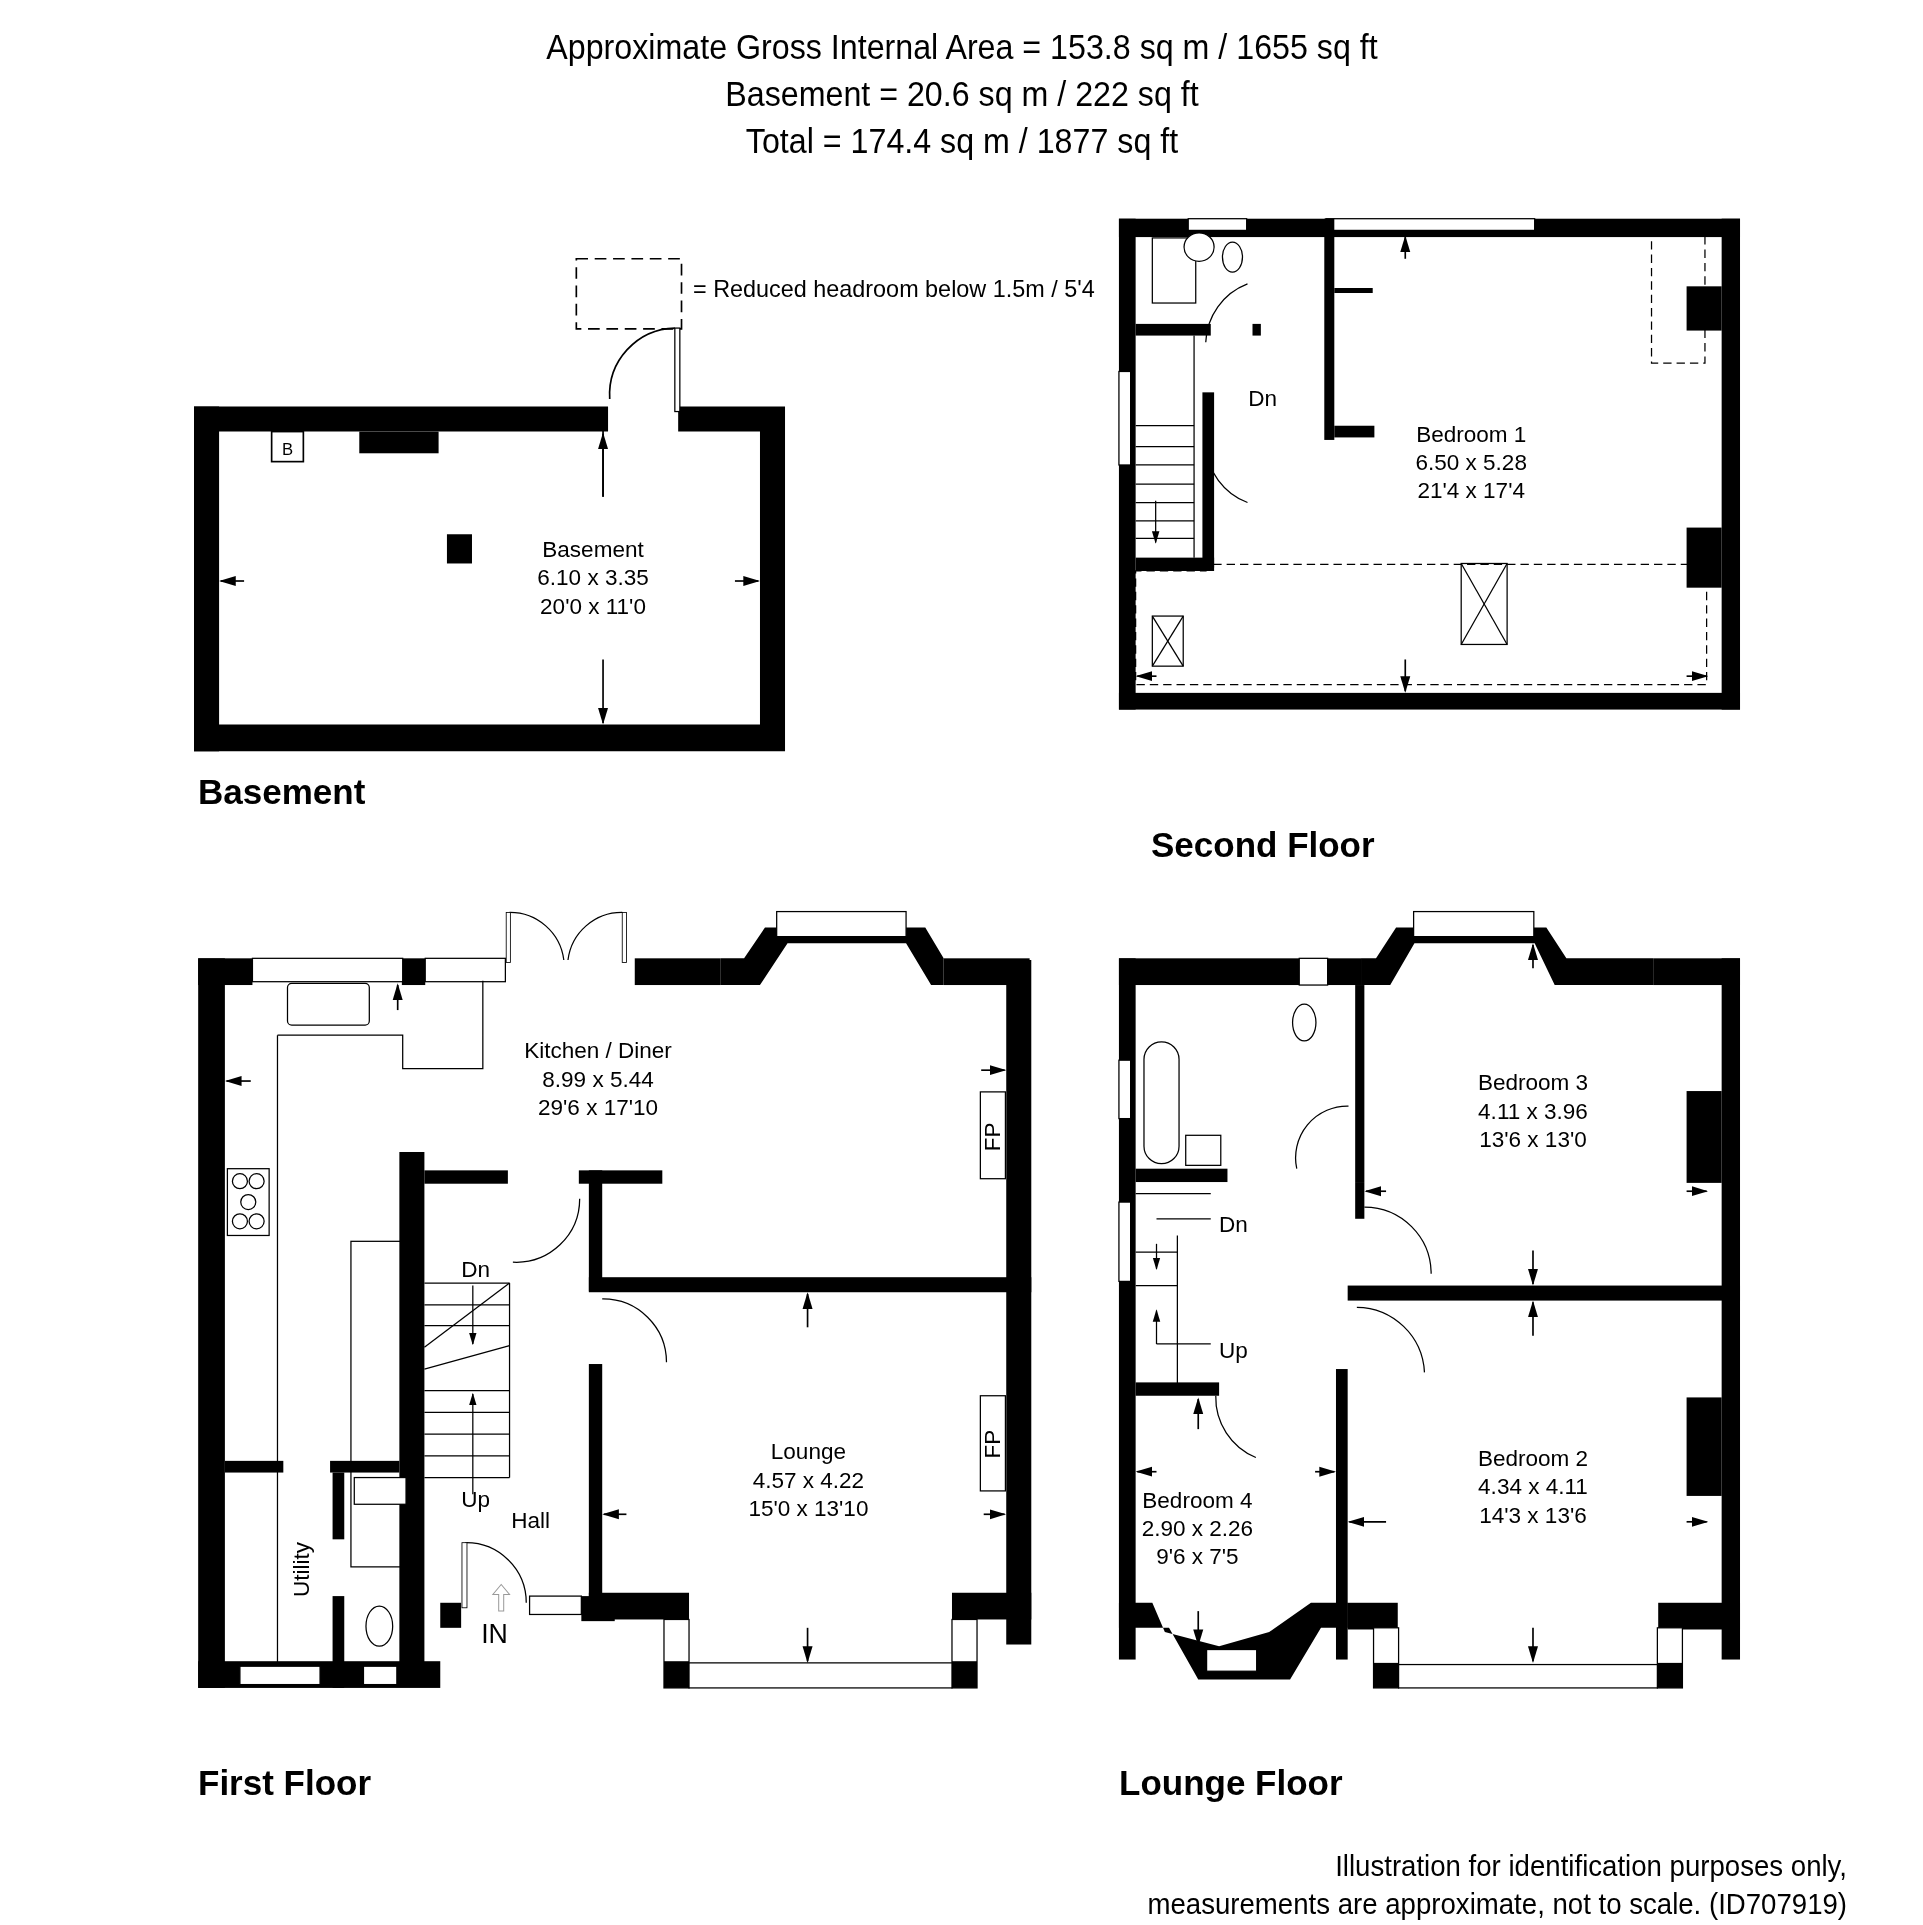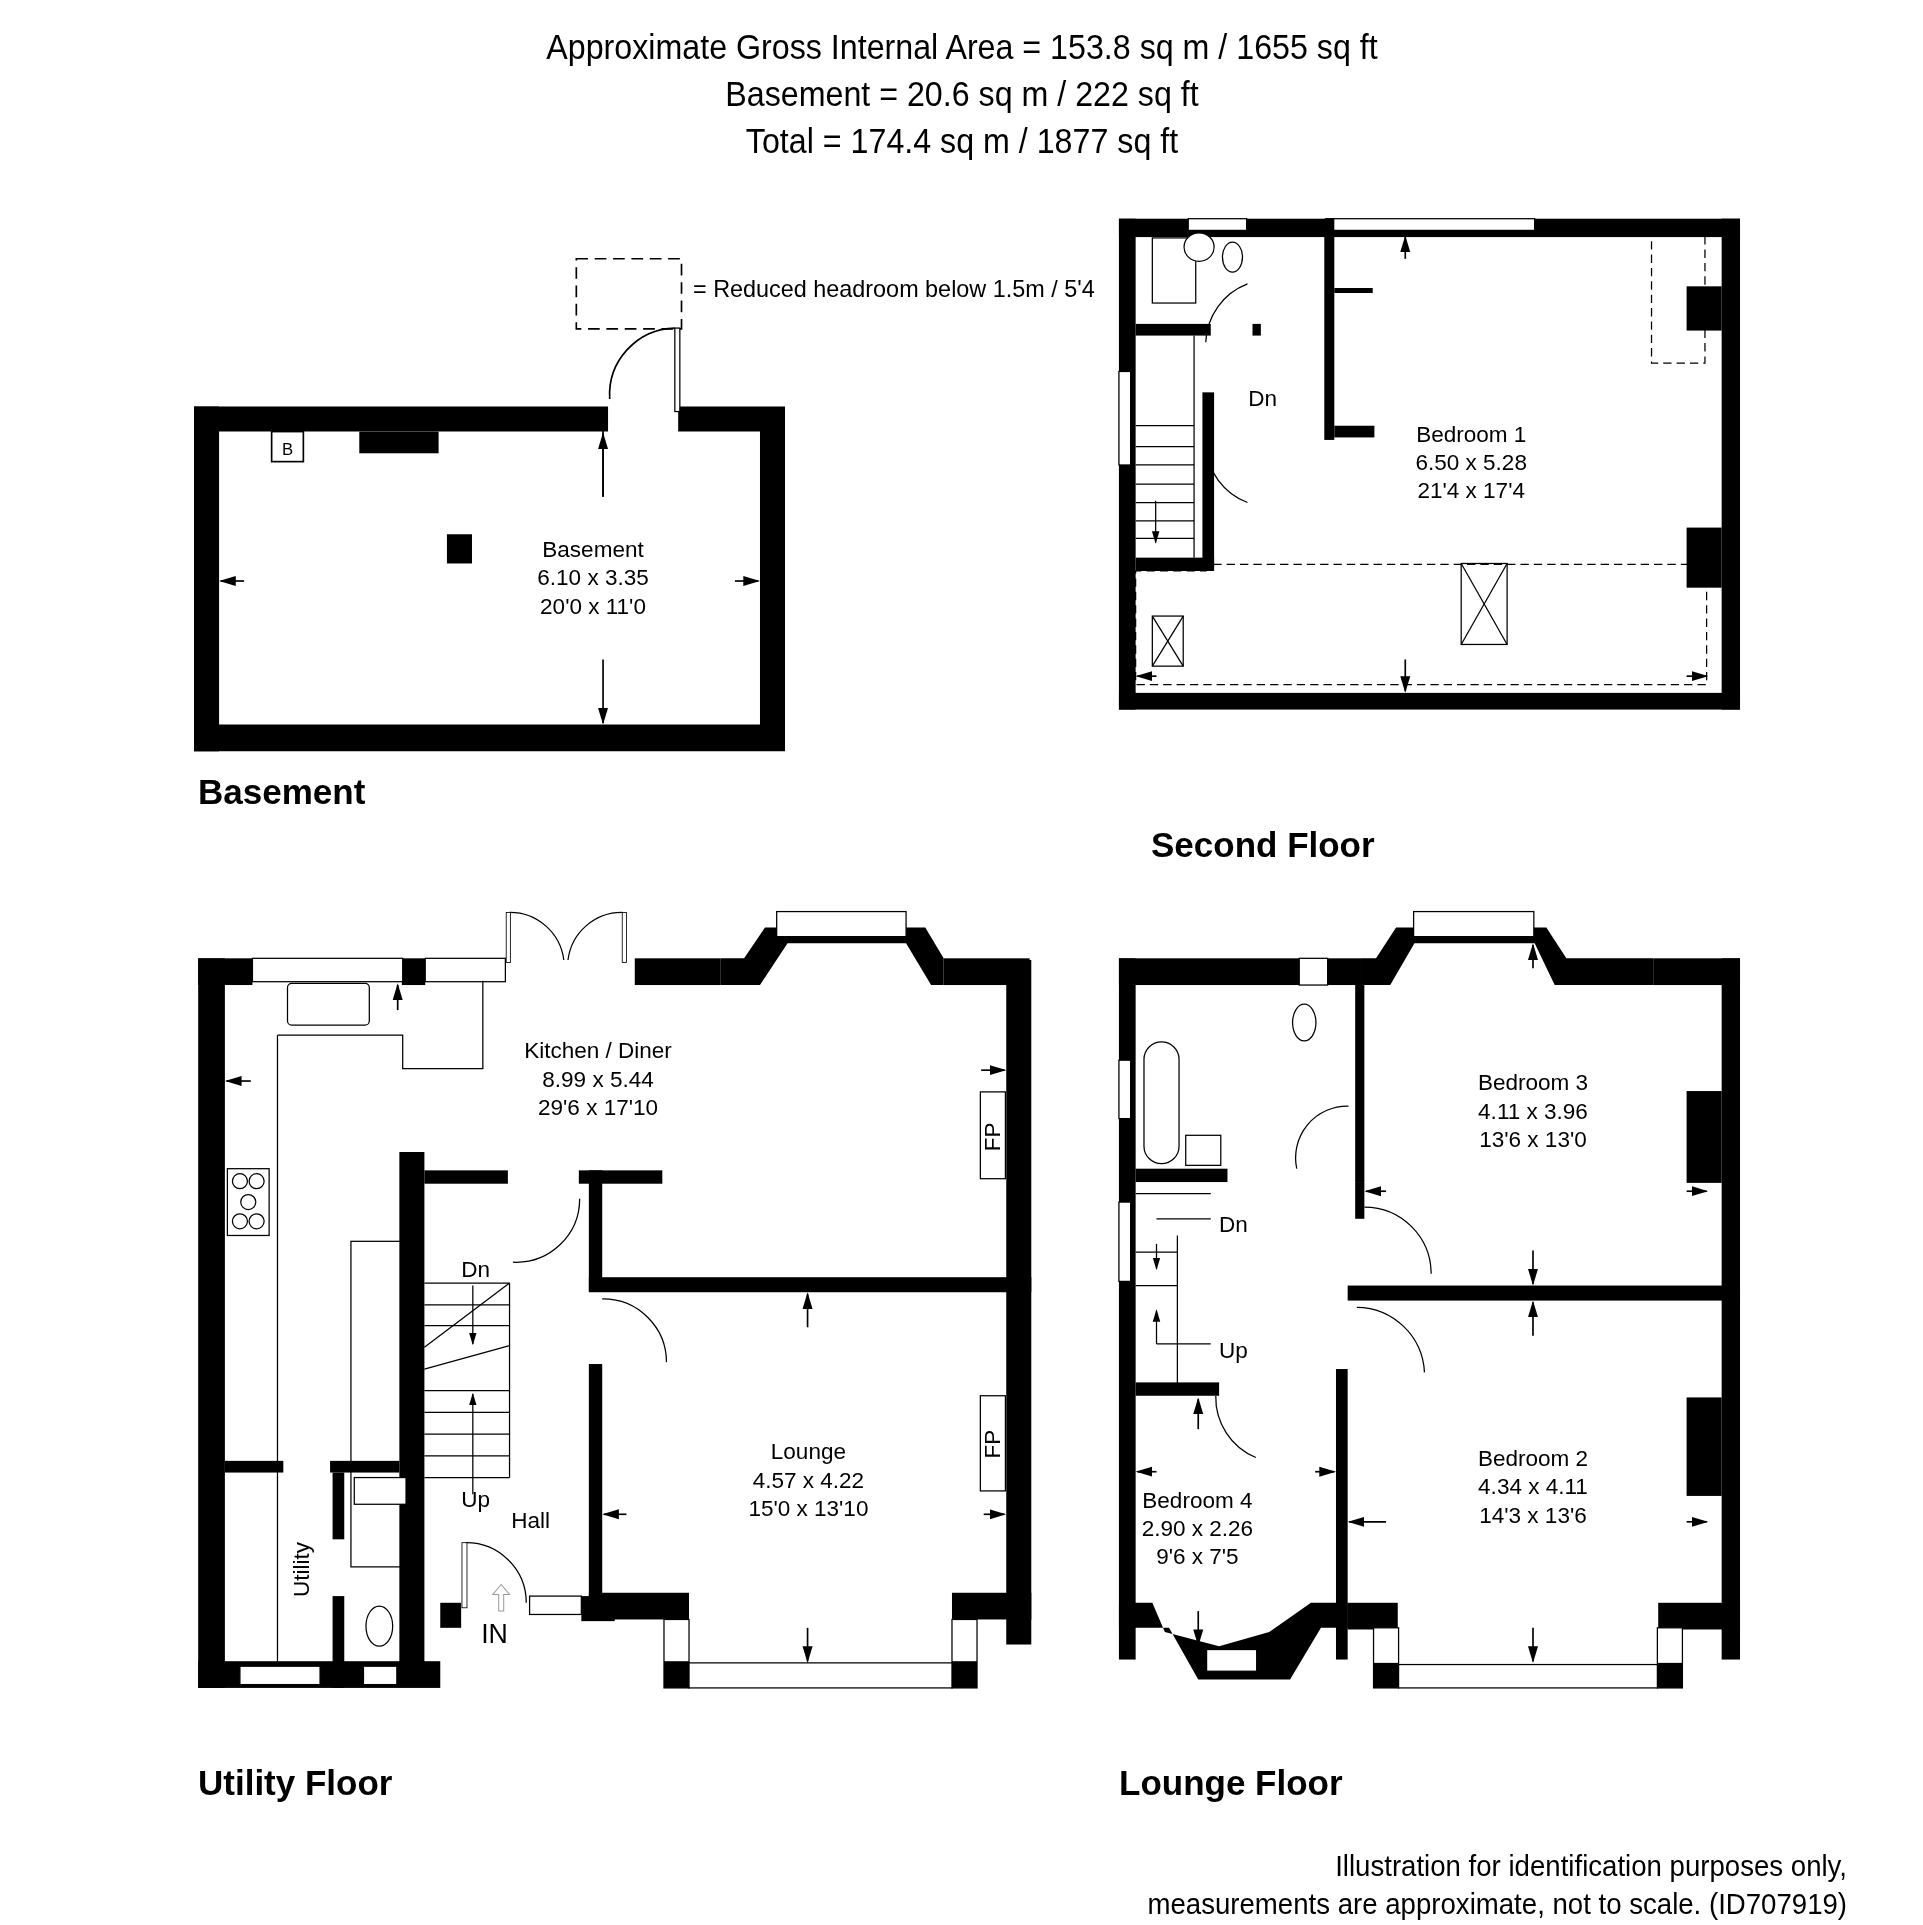--- a/index.html
+++ b/index.html
@@ -320,20 +320,20 @@
     <text x="1836" y="1790" class="room-label">4.34 x 4.11</text>
     <text x="1836" y="1824" class="room-label">14'3 x 13'6</text>
     <text x="1434" y="1806" class="room-label">Bedroom 4</text>
     <text x="1434" y="1840" class="room-label">2.90 x 2.26</text>
     <text x="1434" y="1874" class="room-label">9'6 x 7'5</text>
   </g>
 </svg>
 
 <div class="floor-title" style="left:198px; top:772px;">Basement</div>
 <div class="floor-title" style="left:1119px; top:825px;margin-left:32px;">Second Floor</div>
-<div class="floor-title" style="left:198px; top:1763px;">Utility Floor</div>
+<div class="floor-title" style="left:198px; top:1763px;">First Floor</div>
 <div class="floor-title" style="left:1119px; top:1763px;">Lounge Floor</div>
 
 <div class="footer">
   <div>Illustration for identification purposes only,</div>
   <div>measurements are approximate, not to scale. (ID707919)</div>
 </div>
 
 
 </body></html>

